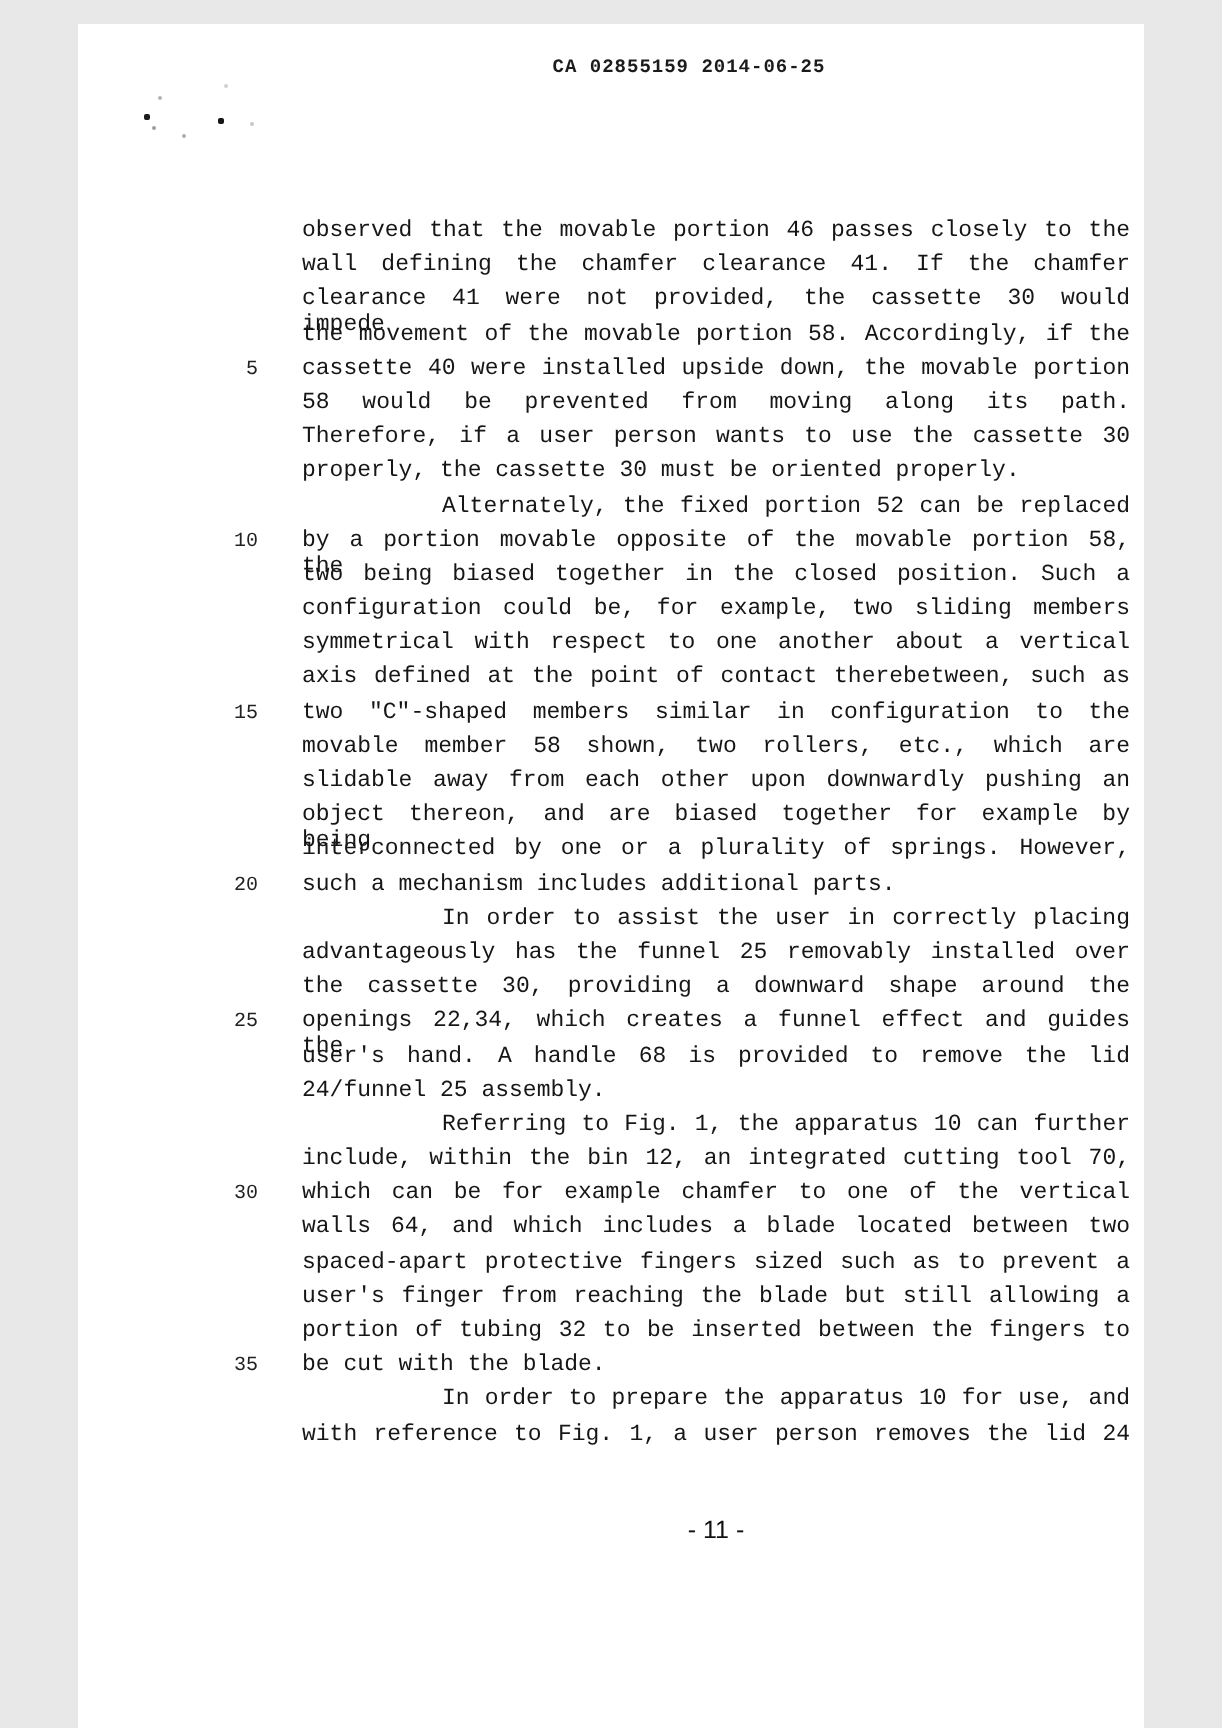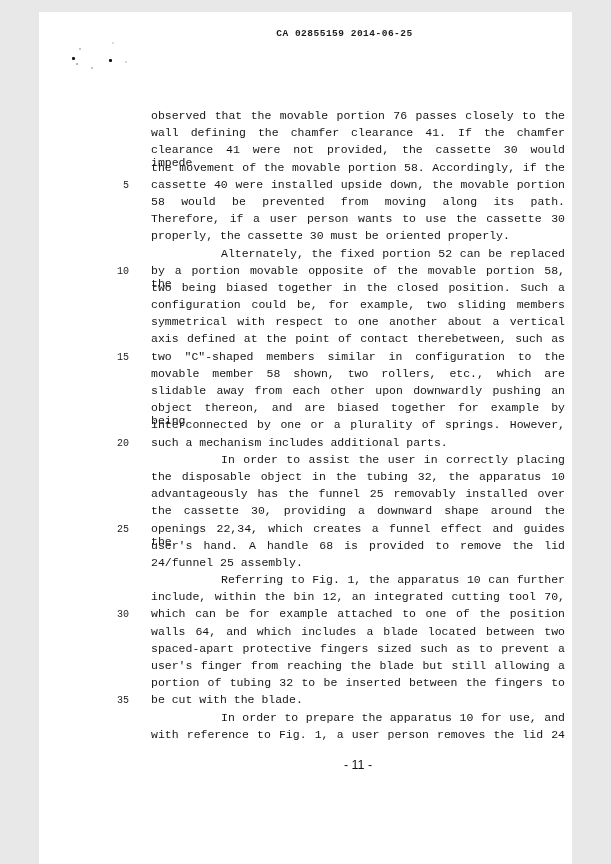--- a/index.html
+++ b/index.html
@@ -81,21 +81,21 @@
     <span class="speck" style="left:33px;top:45px;width:3px;height:3px;background:#1c1c1c;"></span>
     <span class="speck" style="left:70px;top:47px;width:3px;height:3px;background:#161616;"></span>
     <span class="speck" style="left:86px;top:49px;width:2px;height:2px;background:#c8c8c8;"></span>
     <span class="speck" style="left:37px;top:51px;width:2px;height:2px;background:#9d9d9d;"></span>
     <span class="speck" style="left:52px;top:55px;width:2px;height:2px;background:#b0b0b0;"></span>
   </div>
 
   <div class="lines" id="lines">
       <div class="line-row">
         <span class="line-num"></span>
-        <span class="line-text j">observed that the movable portion 76 passes closely to the</span>
+        <span class="line-text j">observed that the movable portion 46 passes closely to the</span>
       </div>
       <div class="line-row">
         <span class="line-num"></span>
         <span class="line-text j">wall defining the chamfer clearance 41.  If the chamfer</span>
       </div>
       <div class="line-row">
         <span class="line-num"></span>
         <span class="line-text j">clearance 41 were not provided, the cassette 30 would impede</span>
       </div>
       <div class="line-row">
@@ -165,24 +165,20 @@
       <div class="line-row">
         <span class="line-num">20</span>
         <span class="line-text">such a mechanism includes additional parts.</span>
       </div>
       <div class="line-row">
         <span class="line-num"></span>
         <span class="line-text j i">In order to assist the user in correctly placing</span>
       </div>
       <div class="line-row">
         <span class="line-num"></span>
-        <span class="line-text j">the disposable object in the tubing 32, the apparatus 10</span>
-      </div>
-      <div class="line-row">
-        <span class="line-num"></span>
         <span class="line-text j">advantageously has the funnel 25 removably installed over</span>
       </div>
       <div class="line-row">
         <span class="line-num"></span>
         <span class="line-text j">the cassette 30, providing a downward shape around the</span>
       </div>
       <div class="line-row">
         <span class="line-num">25</span>
         <span class="line-text j">openings 22,34, which creates a funnel effect and guides the</span>
       </div>
@@ -197,21 +193,21 @@
       <div class="line-row">
         <span class="line-num"></span>
         <span class="line-text j i">Referring to Fig. 1, the apparatus 10 can further</span>
       </div>
       <div class="line-row">
         <span class="line-num"></span>
         <span class="line-text j">include, within the bin 12, an integrated cutting tool 70,</span>
       </div>
       <div class="line-row">
         <span class="line-num">30</span>
-        <span class="line-text j">which can be for example attached to one of the position</span>
+        <span class="line-text j">which can be for example chamfer to one of the vertical</span>
       </div>
       <div class="line-row">
         <span class="line-num"></span>
         <span class="line-text j">walls 64, and which includes a blade located between two</span>
       </div>
       <div class="line-row">
         <span class="line-num"></span>
         <span class="line-text j">spaced-apart protective fingers sized such as to prevent a</span>
       </div>
       <div class="line-row">

